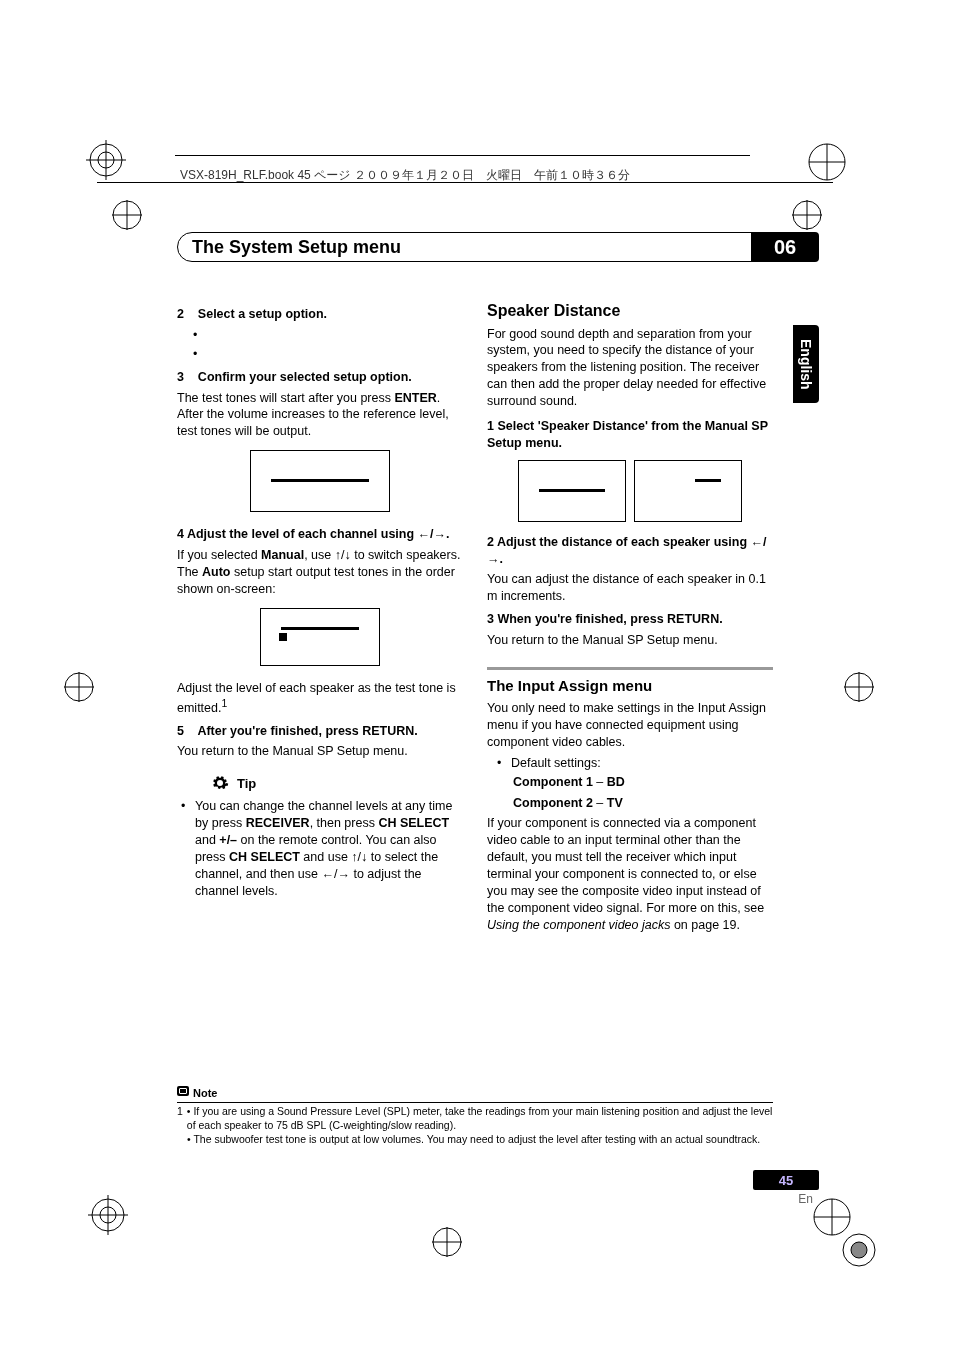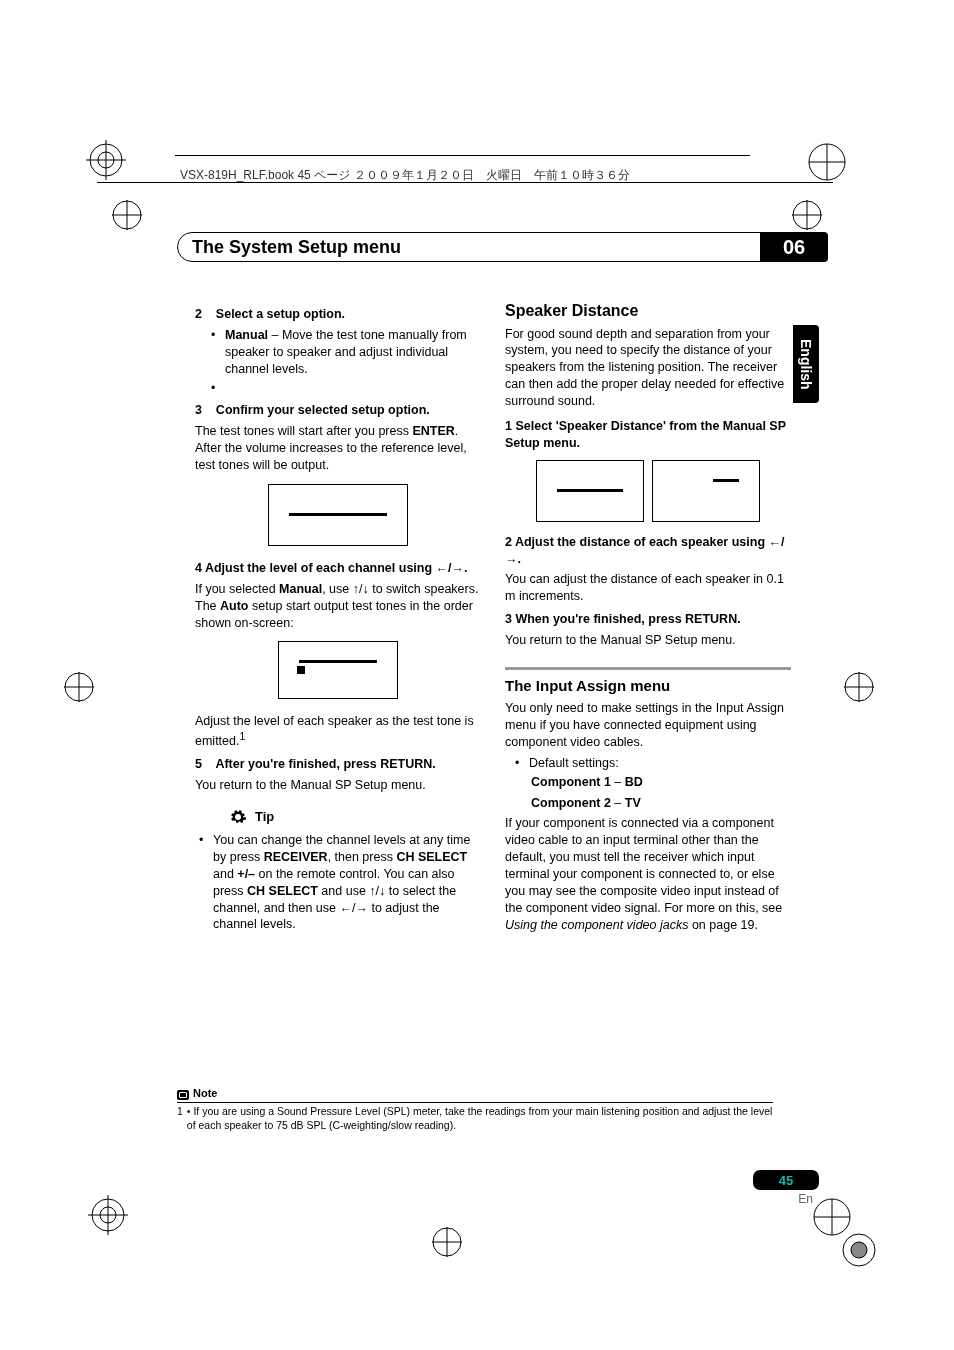--- a/index.html
+++ b/index.html
@@ -7,25 +7,25 @@
   body { position: relative; }
 
   
   .reg { position: absolute; }
   .reg svg { display: block; }
 
   .header-line { position: absolute; left: 180px; top: 167px; font-size: 12px; color: #333; }
   .header-rule { position: absolute; left: 97px; right: 121px; top: 182px; border-top: 1px solid #000; }
   .header-rule-top { position: absolute; left: 175px; right: 204px; top: 155px; border-top: 1px solid #000; }
 
-  .title-bar { position: absolute; left: 177px; top: 230px; right: 126px; height: 34px; display: flex; align-items: center; }
+  .title-bar { position: absolute; left: 177px; top: 230px; right: 135px; height: 34px; display: flex; align-items: center; }
   .title-bar .pill { flex: 1; height: 30px; border: 1.5px solid #000; border-radius: 15px 0 0 15px; display: flex; align-items: center; padding-left: 14px; font-weight: bold; font-size: 18px; }
   .title-bar .num { width: 68px; height: 30px; background: #000; color: #fff; border-radius: 0 4px 4px 0; display: flex; align-items: center; justify-content: center; font-weight: bold; font-size: 20px; margin-left: -2px; }
 
-  .page { position: absolute; left: 195px; top: 300px; width: 596px; display: flex; gap: 24px; }
+  .page { position: absolute; left: 177px; top: 300px; width: 596px; display: flex; gap: 24px; }
   .col { width: 286px; font-size: 12.5px; line-height: 1.35; }
   .col p { margin-bottom: 4px; }
 
   .step-head { font-weight: bold; margin-top: 6px; margin-bottom: 2px; }
   .bullet-row { display: flex; gap: 6px; padding-left: 16px; margin-bottom: 2px; }
   .bullet-row .dot { min-width: 8px; }
   .sub { padding-left: 16px; }
 
   .figbox { border: 1px solid #000; width: 140px; height: 62px; margin: 10px auto 14px; position: relative; }
   .figbox .bar { position: absolute; left: 20px; right: 20px; top: 28px; border-top: 3px solid #000; }
@@ -36,30 +36,30 @@
   .tip-row { display: flex; align-items: center; gap: 8px; margin: 14px 0 6px 34px; }
   .tip-row .gear { width: 18px; height: 18px; }
   .tip-row .lbl { font-weight: bold; font-size: 13px; }
 
   .h2 { font-weight: bold; font-size: 16px; margin-bottom: 4px; }
   .hr-thick { border-top: 3px solid #999; margin: 18px 0 6px; width: 100%; }
   .section-title { font-weight: bold; font-size: 15px; margin-bottom: 4px; }
   .italic { font-style: italic; }
 
   .note-wrap { position: absolute; left: 177px; top: 1086px; width: 596px; font-size: 10.5px; line-height: 1.3; }
-  .note-wrap .note-head { display: flex; align-items: flex-end; gap: 4px; border-bottom: 1px solid #000; padding-bottom: 2px; margin-bottom: 2px; }
+  .note-wrap .note-head { display: flex; align-items: flex-start; gap: 4px; border-bottom: 1px solid #000; padding-bottom: 2px; margin-bottom: 2px; }
   .note-wrap .note-head .ico { width: 12px; height: 10px; background: #000; border-radius: 2px; position: relative; }
   .note-wrap .note-head .ico::after { content: ""; position: absolute; left: 2px; top: 2px; right: 2px; bottom: 2px; border: 1px solid #fff; border-radius: 1px; }
   .note-wrap .note-head b { font-size: 11px; }
   .note-wrap .line { display: flex; gap: 4px; }
 
   .lang-tab { position: absolute; right: 135px; top: 325px; width: 26px; height: 78px; background: #000; color: #fff; font-weight: bold; font-size: 14px; display: flex; align-items: center; justify-content: center; writing-mode: vertical-rl; border-radius: 0 4px 4px 0; }
 
   .page-badge { position: absolute; right: 135px; top: 1170px; width: 66px; }
-  .page-badge .oval { background: #000; color: #14b8a6; border-radius: 7px; height: 20px; display: flex; align-items: center; justify-content: center; font-weight: bold; font-size: 13px; }
+  .page-badge .oval { background: #000; color: #c4b5fd; border-radius: 2px; height: 20px; display: flex; align-items: center; justify-content: center; font-weight: bold; font-size: 13px; }
   .page-badge .en { text-align: right; font-size: 12px; color: #666; margin-top: 2px; padding-right: 6px; }
 
   b { font-weight: bold; }
 </style>
 </head>
 <body>
 
 <div class="reg" style="left:86px; top:140px;">
   <svg width="40" height="40">
       <circle cx="20" cy="20" r="16" fill="none" stroke="#000"></circle>
@@ -145,21 +145,20 @@
 
 <div class="page">
 
   <div class="col">
     <p class="step-head">
       <span>2</span>&nbsp;&nbsp;&nbsp;
       <span>Select a setup option.</span>
     </p>
     <div class="bullet-row">
       <span class="dot">•</span>
-      <span><b>Manual</b><span> – Move the test tone manually from speaker to speaker and adjust individual channel levels.</span></span>
     </div>
     <div class="bullet-row">
       <span class="dot">•</span>
     </div>
 
     <p class="step-head">
       <span>3</span>&nbsp;&nbsp;&nbsp;
       <span>Confirm your selected setup option.</span>
     </p>
     <p>
@@ -250,18 +249,21 @@
 
 <div class="note-wrap">
   <div class="note-head">
     <span class="ico"></span>
     <b>Note</b>
   </div>
   <div class="line">
     <span>1</span>
     <span>• If you are using a Sound Pressure Level (SPL) meter, take the readings from your main listening position and adjust the level of each speaker to 75 dB SPL (C-weighting/slow reading).</span>
   </div>
+  <div class="line" style="padding-left:10px;">
+    <span>• The subwoofer test tone is output at low volumes. You may need to adjust the level after testing with an actual soundtrack.</span>
+  </div>
 </div>
 
 <div class="page-badge">
   <div class="oval">45</div>
   <div class="en">En</div>
 </div>
 
 </body></html>

